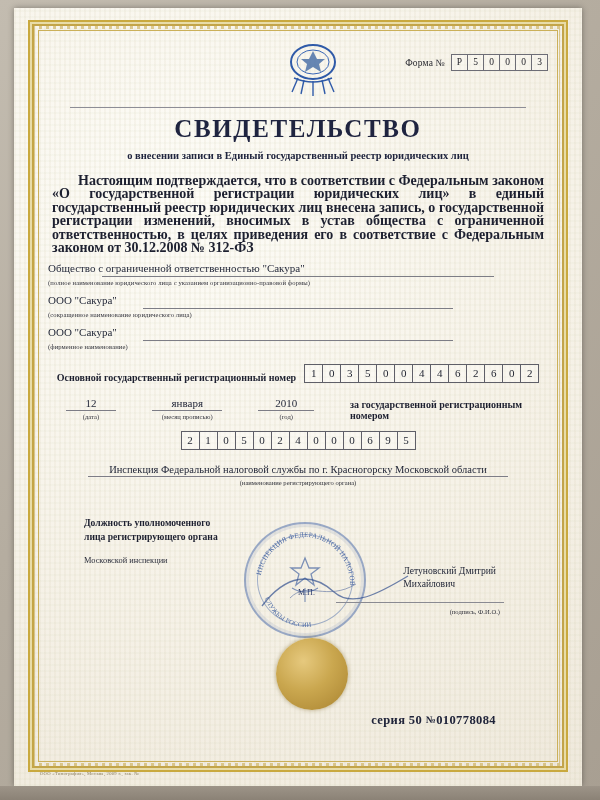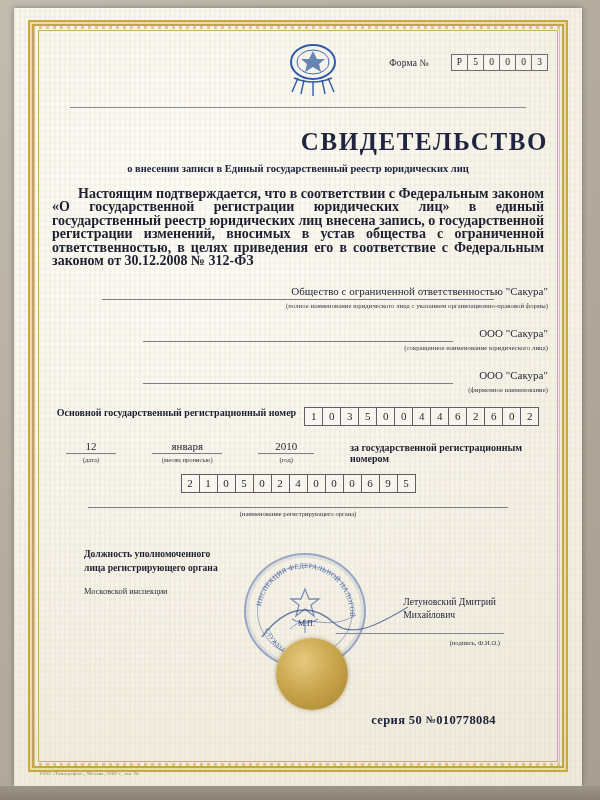--- a/index.html
+++ b/index.html
@@ -83,21 +83,21 @@
     top: 2px;
     width: 74px;
     height: 58px;
   }
   .form-no {
     position: absolute;
     right: 0;
     top: 14px;
     display: flex;
     align-items: center;
-    gap: 22px;
+    gap: 6px;
     font-size: 9.5px;
     color: #2b2b33;
   }
   .form-label { letter-spacing: .2px; }
   .code-boxes { display: flex; }
   .code-boxes .cell {
     width: 15px; height: 15px;
     border: 1px solid #6d6d76;
     border-right: none;
     font-size: 9.5px;
@@ -115,26 +115,26 @@
     color: #3a4f8a;
     margin-top: 2px;
     letter-spacing: .2px;
   }
   .rule {
     height: 1px;
     background: #8d8d96;
     margin: 5px 22px 0 22px;
   }
   .main-title {
-    text-align: right;
+    text-align: center;
     font-size: 25px;
     font-weight: bold;
     letter-spacing: 1.6px;
     color: #1f2440;
-    margin-top: 20px;
+    margin-top: 7px;
   }
   .subtitle {
     text-align: center;
     font-size: 10.5px;
     font-weight: bold;
     color: #20253f;
     margin-top: 7px;
   }
 
   .para {
@@ -143,22 +143,22 @@
     line-height: 13.4px;
     text-align: justify;
     text-justify: inter-word;
     color: #1d2030;
     font-weight: bold;
   }
   .para .indent { display: inline-block; width: 26px; }
 
   
   .field {
-    margin-top: 18px;
-    text-align: right;
+    margin-top: 8px;
+    text-align: left;
   }
   .field .value {
     font-size: 11px;
     color: #262b3c;
     padding-bottom: 1px;
   }
   .field .line {
     height: 1px;
     background: #7d7d86;
     margin: 1px auto 0 auto;
@@ -166,21 +166,21 @@
   .field .caption {
     font-size: 6.6px;
     color: #33343d;
     margin-top: 2px;
     letter-spacing: .1px;
   }
 
   
   .ogrn-row {
     display: flex;
-    align-items: flex-start;
+    align-items: flex-end;
     justify-content: center;
     gap: 8px;
     margin-top: 14px;
   }
   .ogrn-label {
     font-size: 10px;
     font-weight: bold;
     color: #1d2030;
   }
   .digit-boxes { display: flex; }
@@ -483,20 +483,21 @@
           <span class="d">0</span>
           <span class="d">0</span>
           <span class="d">0</span>
           <span class="d">6</span>
           <span class="d">9</span>
           <span class="d">5</span>
         </span>
       </div>
 
       <div class="organ">
+        <div class="value">Инспекция Федеральной налоговой службы по г. Красногорску Московской области</div>
         <div class="line"></div>
         <div class="caption">(наименование регистрирующего органа)</div>
       </div>
 
       <div class="sig-block">
         <div class="sig-left">
           <div>Должность уполномоченного</div>
           <div>лица регистрирующего органа</div>
         </div>
         <div class="sig-post">Московской инспекции</div>

